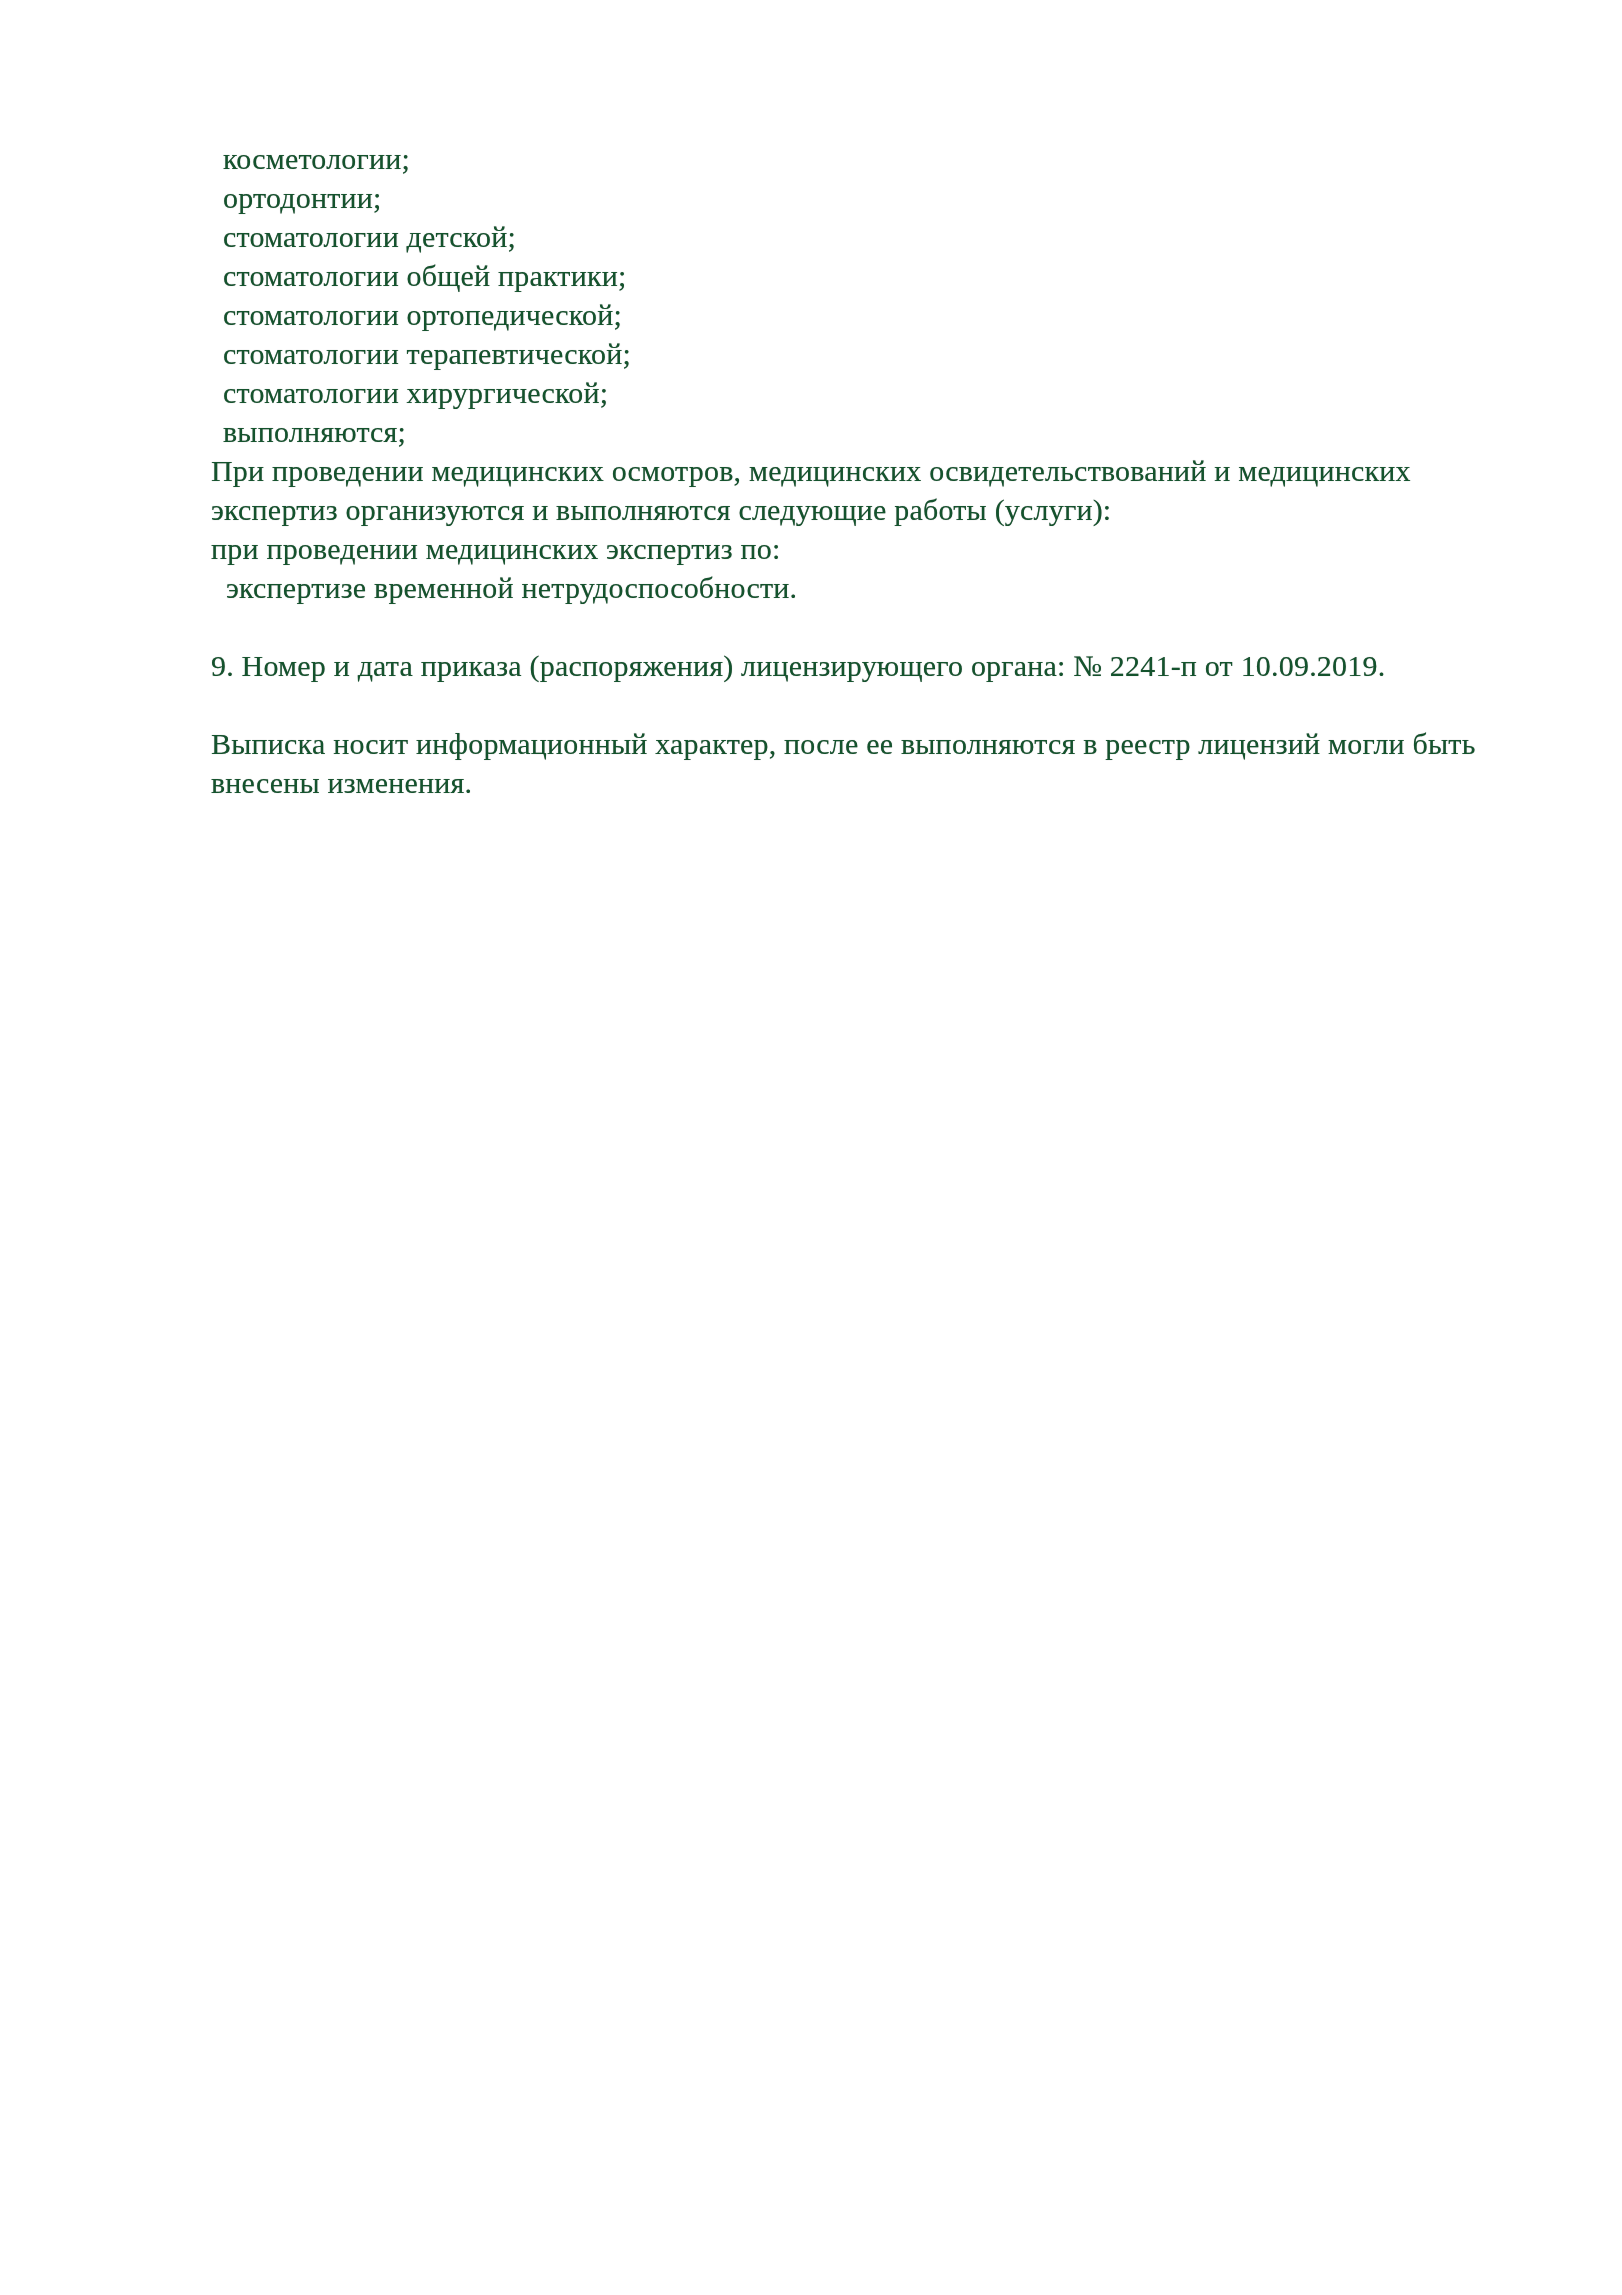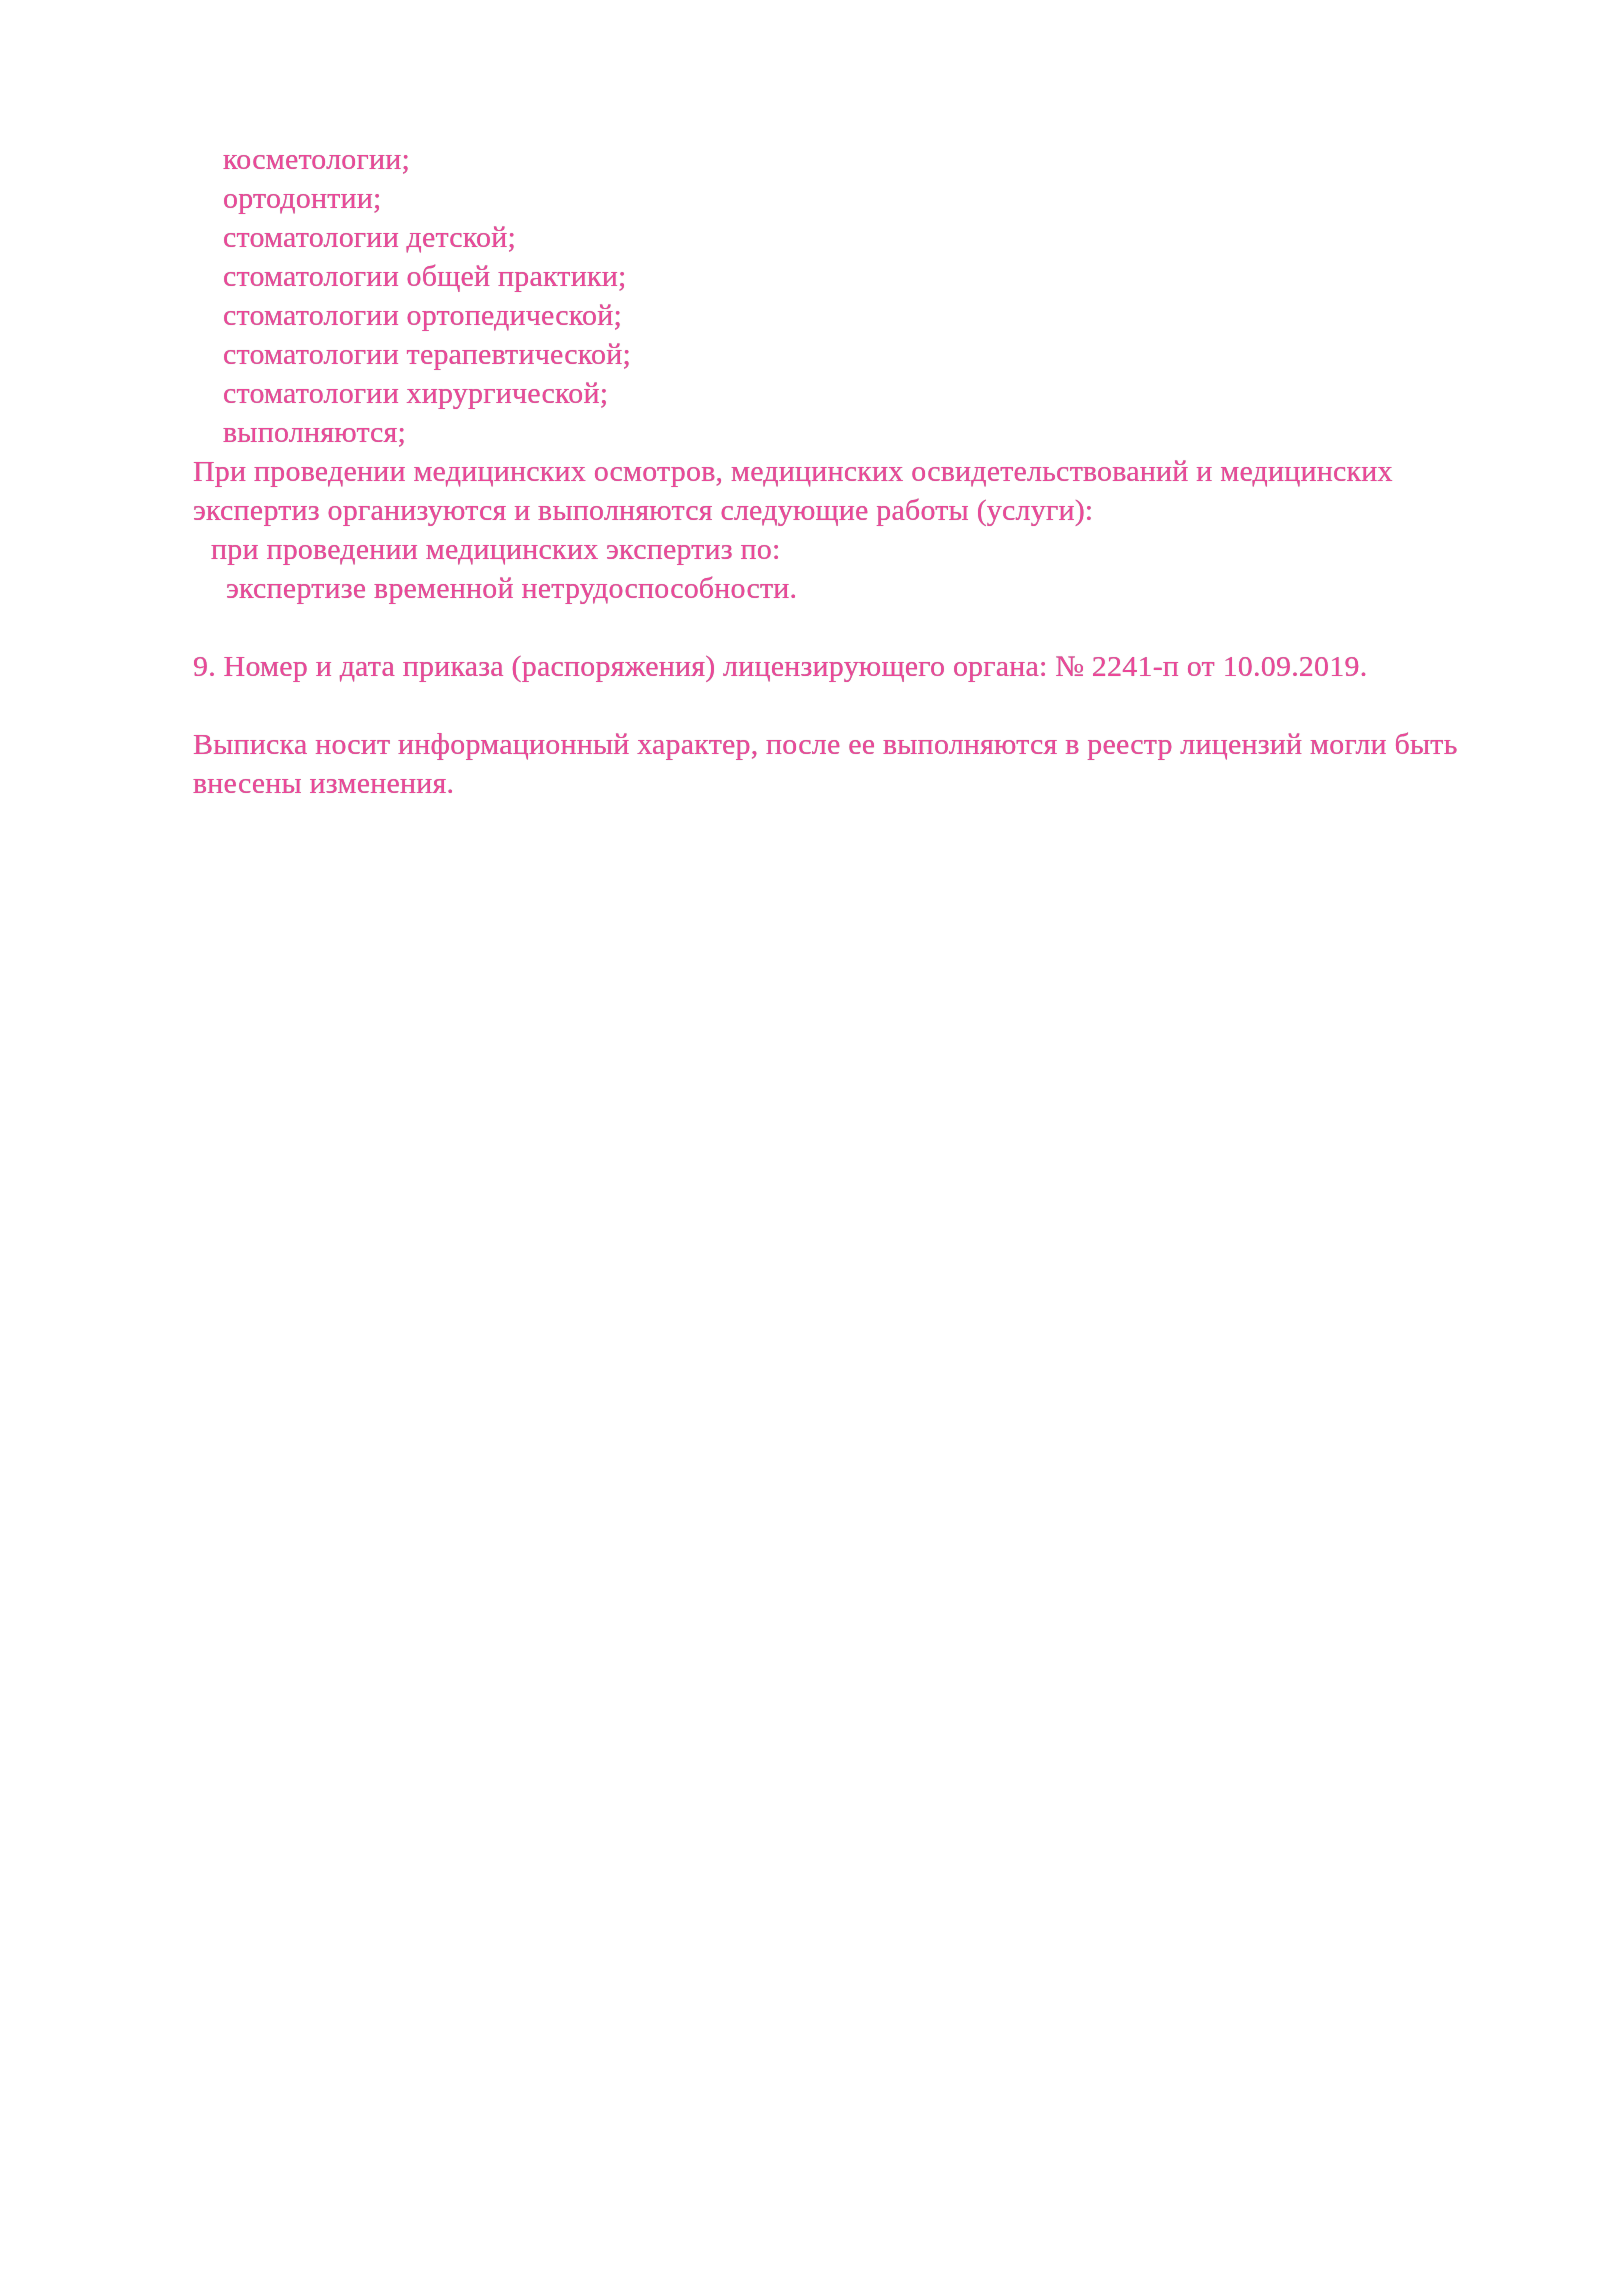--- a/index.html
+++ b/index.html
@@ -34,30 +34,30 @@
     font-weight: 400;
     letter-spacing: 0.2px;
     
     text-shadow: 0 0 0.8px rgba(0,0,0,0.45);
   }
   .doc-line {
     white-space: pre;
     min-height: 39px;
   }
   
-  .ind-0 { padding-left: 0; }
+  .ind-0 { padding-left: 0; margin-left: 18px; }
   .ind-1 { padding-left: 18px; }
   .ind-2 { padding-left: 30px; }
   .ind-3 { padding-left: 33px; }
 </style>
 </head>
 <body style="background: rgb(255, 255, 255);">
 
 <div class="page">
-  <div class="doc" style="color: #ec4899;">
+  <div class="doc" style="color: #14532d;">
       <div class="doc-line ind-2">косметологии;</div>
       <div class="doc-line ind-2">ортодонтии;</div>
       <div class="doc-line ind-2">стоматологии детской;</div>
       <div class="doc-line ind-2">стоматологии общей практики;</div>
       <div class="doc-line ind-2">стоматологии ортопедической;</div>
       <div class="doc-line ind-2">стоматологии терапевтической;</div>
       <div class="doc-line ind-2">стоматологии хирургической;</div>
       <div class="doc-line ind-2">выполняются;</div>
       <div class="doc-line ind-0">При проведении медицинских осмотров, медицинских освидетельствований и медицинских</div>
       <div class="doc-line ind-0">экспертиз организуются и выполняются следующие работы (услуги):</div>

